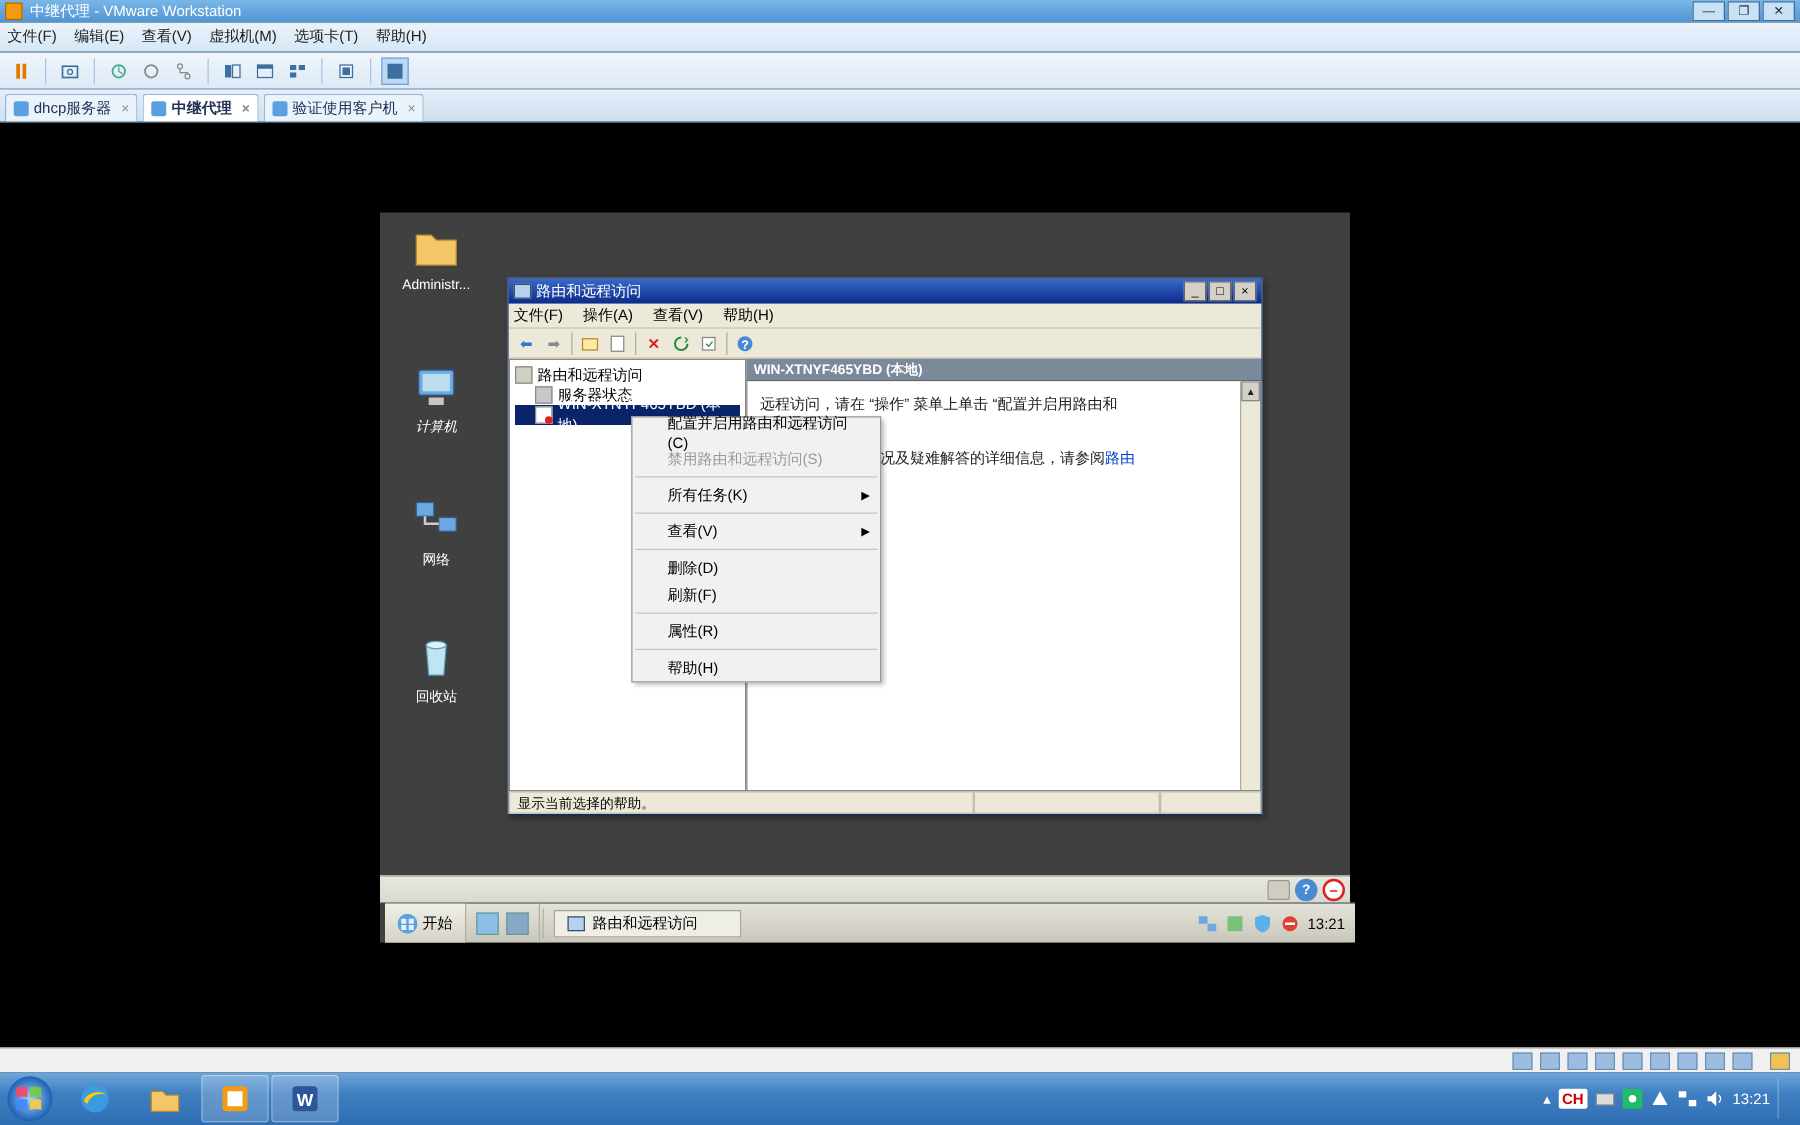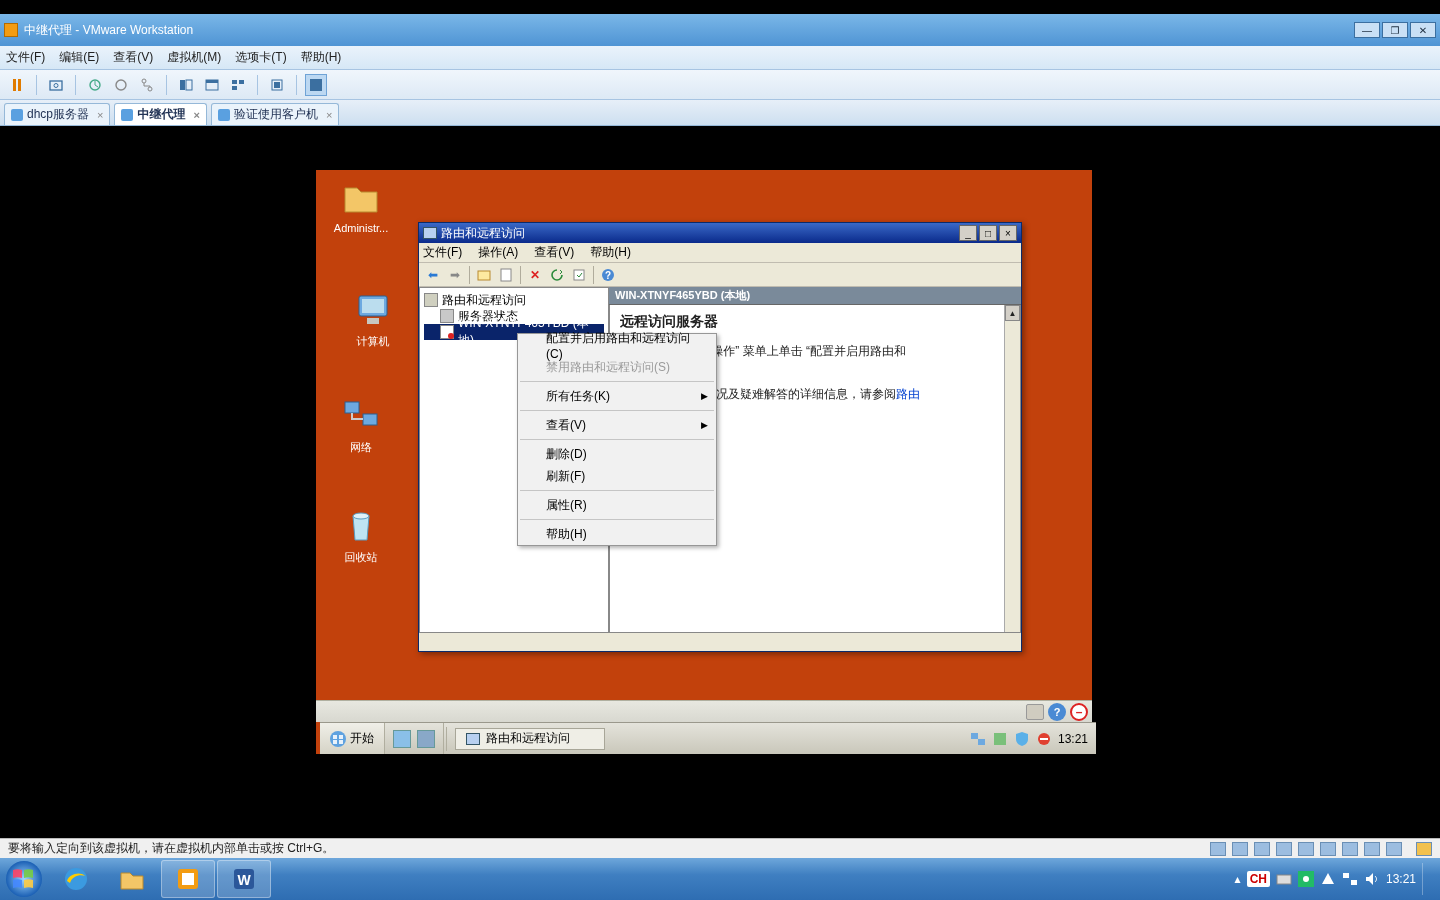--- a/index.html
+++ b/index.html
@@ -1,42 +1,42 @@
 <!DOCTYPE html>
 <html><head>
 <meta charset="utf-8">
 <style>
 * { margin:0; padding:0; box-sizing:border-box; font-family:"Microsoft YaHei","SimSun",Tahoma,sans-serif; }
 body { width:1440px; height:900px; background:#000; overflow:hidden; position:relative; }
 
 
-.host-titlebar { height:32px; background:linear-gradient(#7ab7e8,#4f94d4); display:flex; align-items:center; color:#fff; font-size:12px; padding:0 4px;margin-top:14px; }
+.host-titlebar { height:18px; background:linear-gradient(#7ab7e8,#4f94d4); display:flex; align-items:center; color:#fff; font-size:12px; padding:0 4px; }
 .host-titlebar .app-icon { width:14px; height:14px; background:#f39c12; border:1px solid #b36b00; margin-right:6px; }
 .host-titlebar .spacer { flex:1; }
 .host-ctrl { width:26px; height:16px; background:#c9e0f5; border:1px solid #3b6fa0; margin-left:2px; display:flex; align-items:center; justify-content:center; color:#234; font-size:10px; }
 .host-menubar { height:24px; background:linear-gradient(#eaf3fb,#d6e7f6); display:flex; align-items:center; font-size:12px; color:#222; padding:0 6px; border-bottom:1px solid #a7c4e2; }
 .host-menubar span { margin-right:14px; }
 .host-toolbar { height:30px; background:linear-gradient(#f0f6fc,#dde9f5); display:flex; align-items:center; padding:0 6px; border-bottom:1px solid #a7c4e2; gap:4px; }
 .tbtn { width:22px; height:22px; border:1px solid transparent; display:flex; align-items:center; justify-content:center; font-size:12px; color:#3b6fa0; }
 .tsep { width:1px; height:20px; background:#a7c4e2; margin:0 4px; }
 .tbtn.pause .bar{width:3px;height:12px;background:#e07b00;margin:0 1px;}
 .tbtn.active { background:#bcd8f2; border-color:#6fa3d6; }
 .tbtn svg{width:16px;height:16px;}
 .host-tabs { height:26px; background:linear-gradient(#e7eff8,#cddff0); display:flex; align-items:flex-end; padding:0 4px; border-bottom:1px solid #95b8d8; }
 .tab { display:flex; align-items:center; height:22px; background:#eaf3fb; border:1px solid #95b8d8; border-bottom:none; border-radius:3px 3px 0 0; margin-right:4px; padding:0 6px; font-size:12px; color:#235; gap:4px; }
 .tab.active { background:#fff; font-weight:bold; }
 .tab .dot { width:12px; height:12px; background:#5aa0e0; border-radius:2px; }
 .tab .x { color:#888; margin-left:4px; font-size:11px; }
 
 
-.guest-viewport { position:absolute; left:304px; top:170px; width:776px; height:584px; background:#c2410c;margin-left:12px; }
+.guest-viewport { position:absolute; left:304px; top:170px; width:776px; height:584px; background:#404040; }
 .guest-viewport .desk-icon { position:absolute; width:70px; text-align:center; color:#fff; font-size:11px; }
 .guest-viewport .desk-icon .glyph { width:40px; height:40px; margin:0 auto 4px; display:flex; align-items:center; justify-content:center; }
 .di-folder { left:10px; top:8px; }
-.di-computer { left:22px; top:120px; }
+.di-computer { left:10px; top:120px;font-style:italic; }
 .di-network { left:10px; top:226px; }
 .di-recycle { left:10px; top:336px; }
 
 
 .rras-win { position:absolute; left:102px; top:52px; width:604px; height:430px; background:#ece9d8; border:1px solid #0a2a6b; box-shadow:2px 2px 6px rgba(0,0,0,.4); }
 .rras-title { height:20px; background:linear-gradient(#3a69c7,#0a2a8b); color:#fff; font-size:12px; display:flex; align-items:center; padding:0 4px; }
 .rras-title .ico { width:14px; height:12px; background:#b8d0f0; margin-right:4px; border:1px solid #356; }
 .rras-title .spacer{flex:1;}
 .winbtn { width:18px; height:16px; background:#d4d0c8; border:1px solid #666; margin-left:2px; font-size:10px; display:flex; align-items:center; justify-content:center; color:#000; }
 .rras-menu { height:20px; background:#ece9d8; display:flex; align-items:center; font-size:12px; padding:0 4px; gap:16px; border-bottom:1px solid #c0bcb0; }
@@ -297,30 +297,36 @@
         <div class="tree-row sel" style="padding-left:16px">
             <div class="tree-ico" style="background:#fff;position:relative">
               <div style="position:absolute;width:6px;height:6px;background:#d22;border-radius:50%;bottom:-1px;right:-1px"></div>
             </div>
             <span>WIN-XTNYF465YBD (本地)</span>
           </div>
       </div>
       <div class="rras-right">
         <div class="rras-right-head">WIN-XTNYF465YBD (本地)</div>
         <div class="rras-right-body">
-          <div style="font-weight:bold;font-size:14px;margin-bottom:10px"><span>远程访问服务器</span></div>
           <div style="line-height:1.8">
             <span>远程访问，请在 “操作” 菜单上单击 “配置并启用路由和</span><br><br>
             <span>远程访问、部署情况及疑难解答的详细信息，请参阅</span><a class="lk">路由</a>
           </div>
           <div class="scrollbar">
               <div style="height:16px;background:#d4d0c8;border:1px solid #888;display:flex;align-items:center;justify-content:center;font-size:8px">▲</div>
             </div>
         </div>
       </div>
+    </div>
+    <div class="rras-status">
+      <div class="cell">
+          <span>显示当前选择的帮助。</span>
+        </div>
+      <div class="cell"></div>
+        <div class="cell"></div>
     </div>
   </div>
 
   <div class="ctx">
     <div class="mitem">配置并启用路由和远程访问(C)</div>
     <div class="mitem disabled">禁用路由和远程访问(S)</div>
     <div class="msep"></div>
     <div class="mitem sub">所有任务(K)</div>
     <div class="msep"></div>
     <div class="mitem sub">查看(V)</div>
@@ -370,21 +376,20 @@
       <svg class="tic" viewBox="0 0 16 16">
           <circle cx="8" cy="8" r="6" fill="#e04030"></circle>
           <rect x="4" y="7" width="8" height="2" fill="#fff"></rect>
         </svg>
       <span>13:21</span>
     </div>
   </div>
 </div>
 
 <div class="host-status">
-  <span>要将输入定向到该虚拟机，请在虚拟机内部单击或按 Ctrl+G。</span>
   <div class="spacer"></div>
   <div class="sico"></div>
   <div class="sico"></div>
   <div class="sico"></div>
   <div class="sico"></div>
   <div class="sico"></div>
   <div class="sico"></div>
   <div class="sico"></div>
   <div class="sico"></div>
   <div class="sico"></div>

